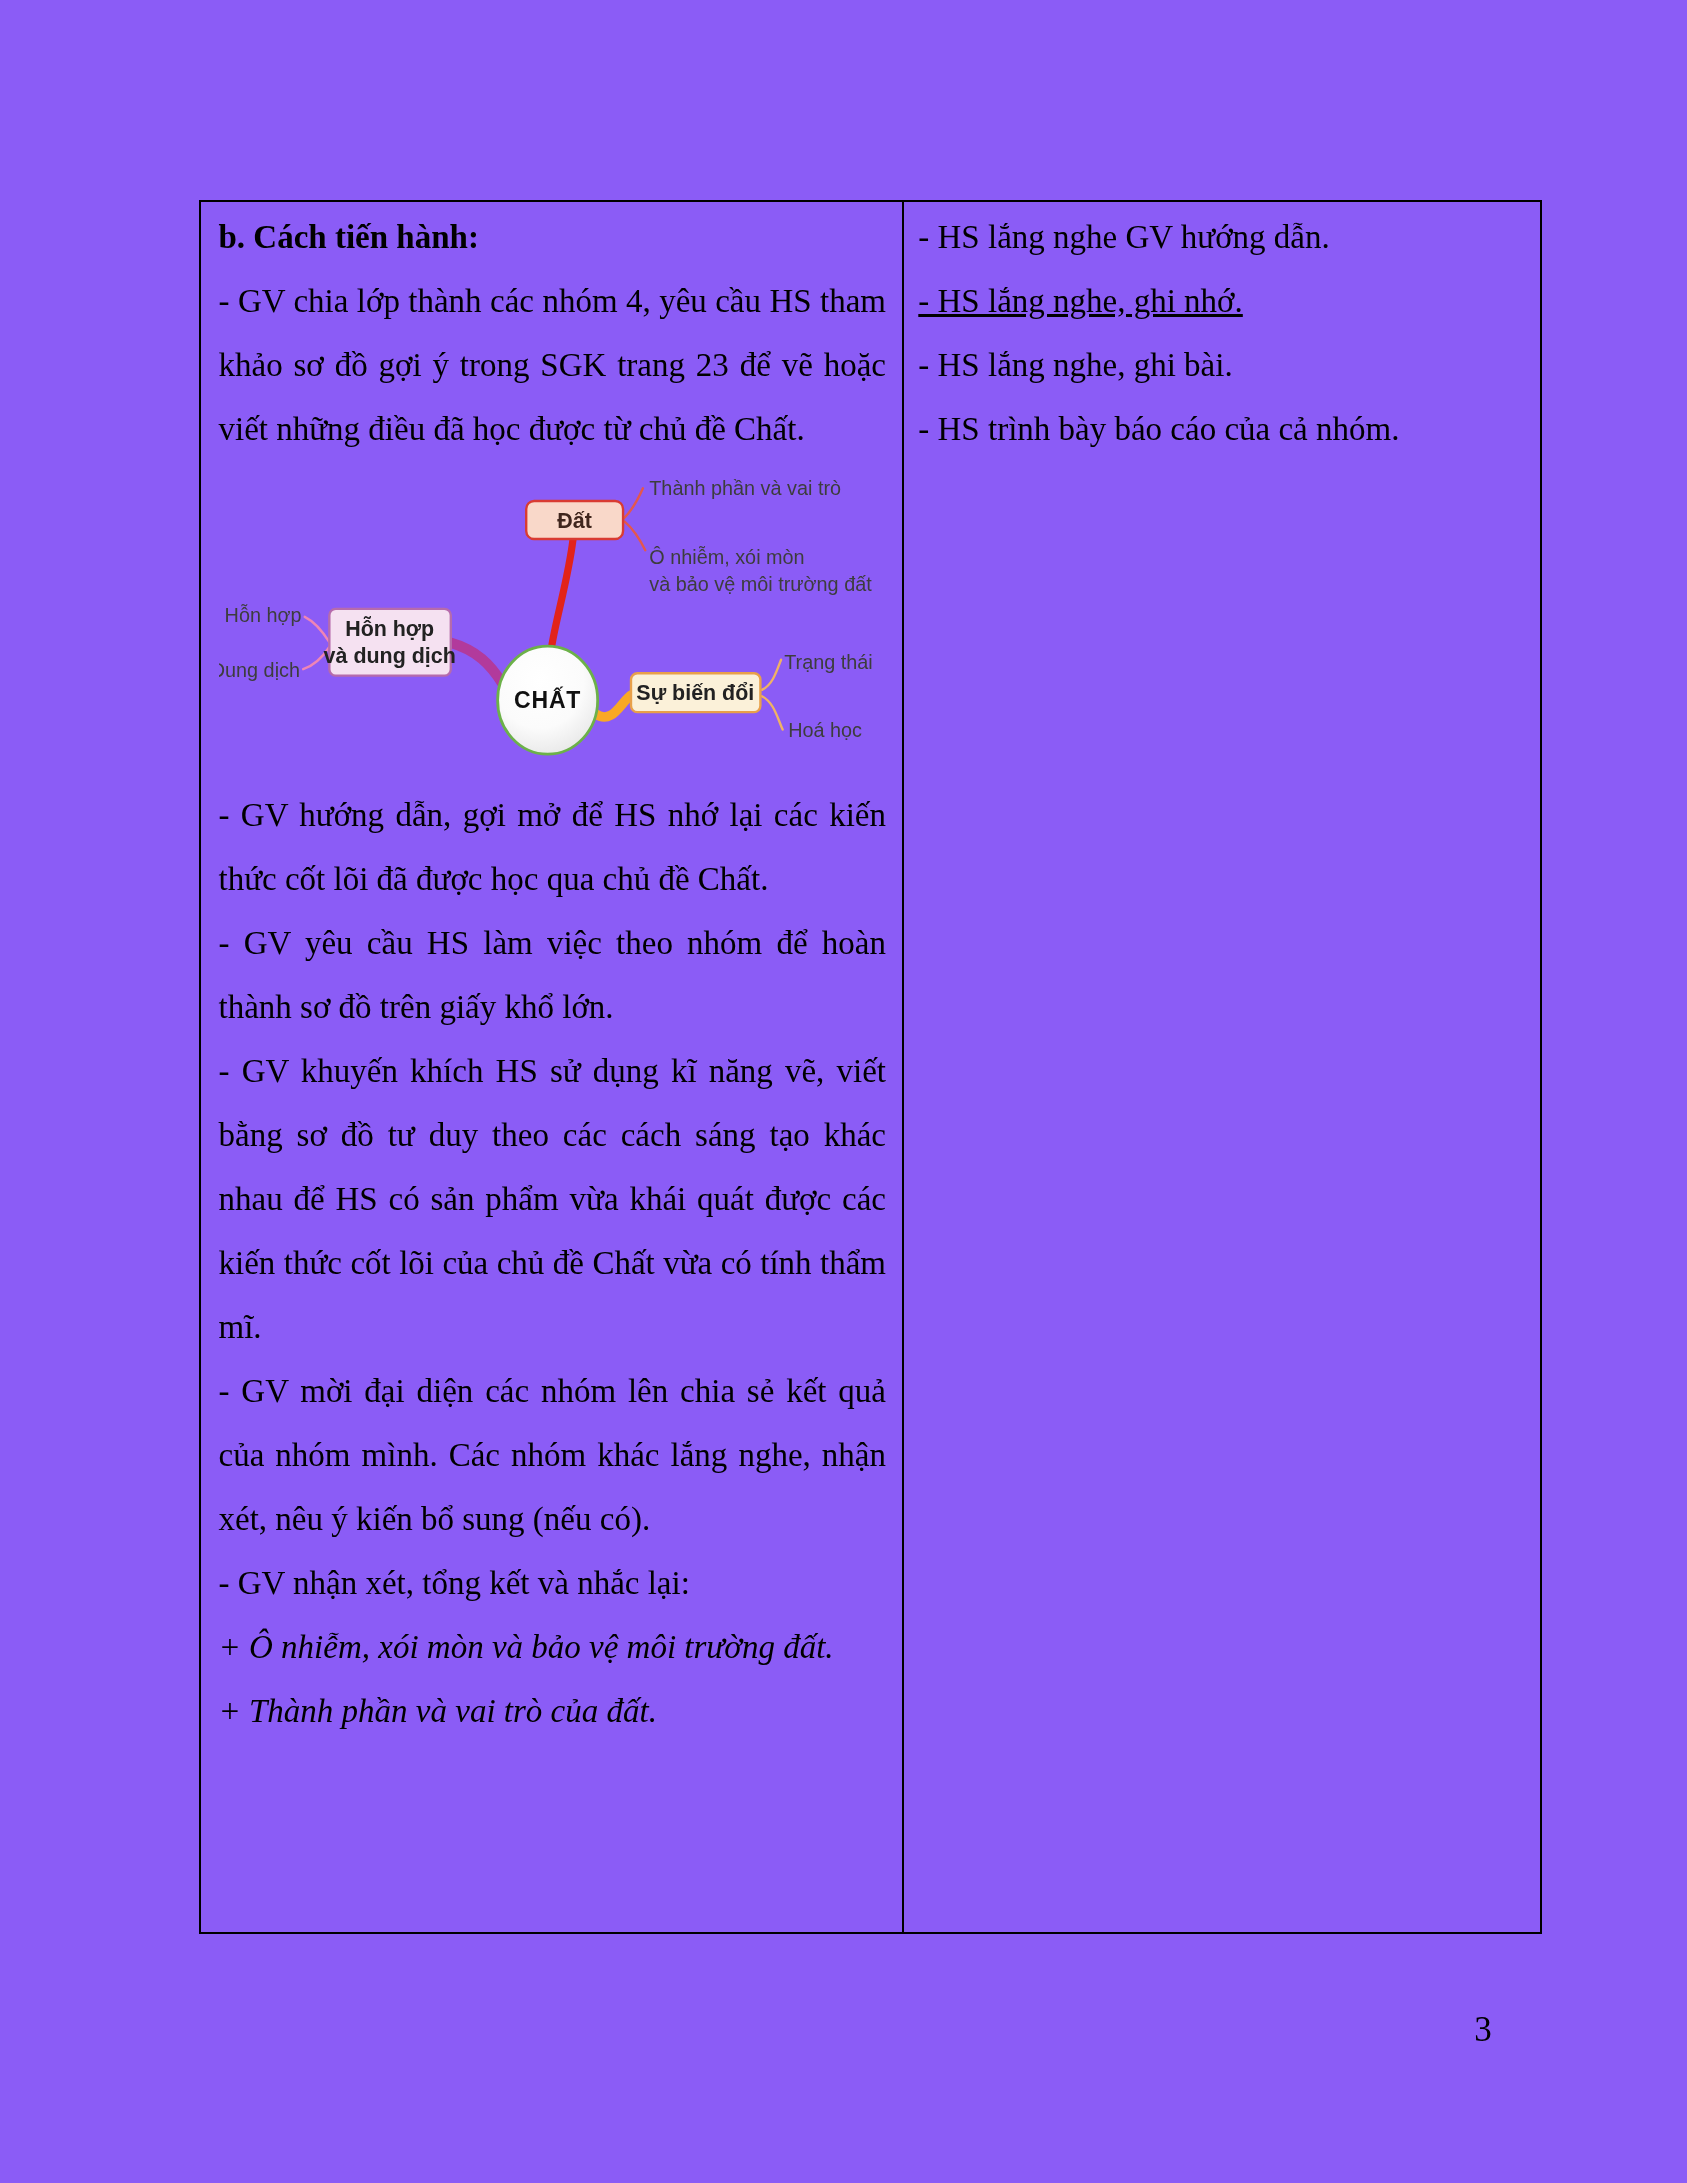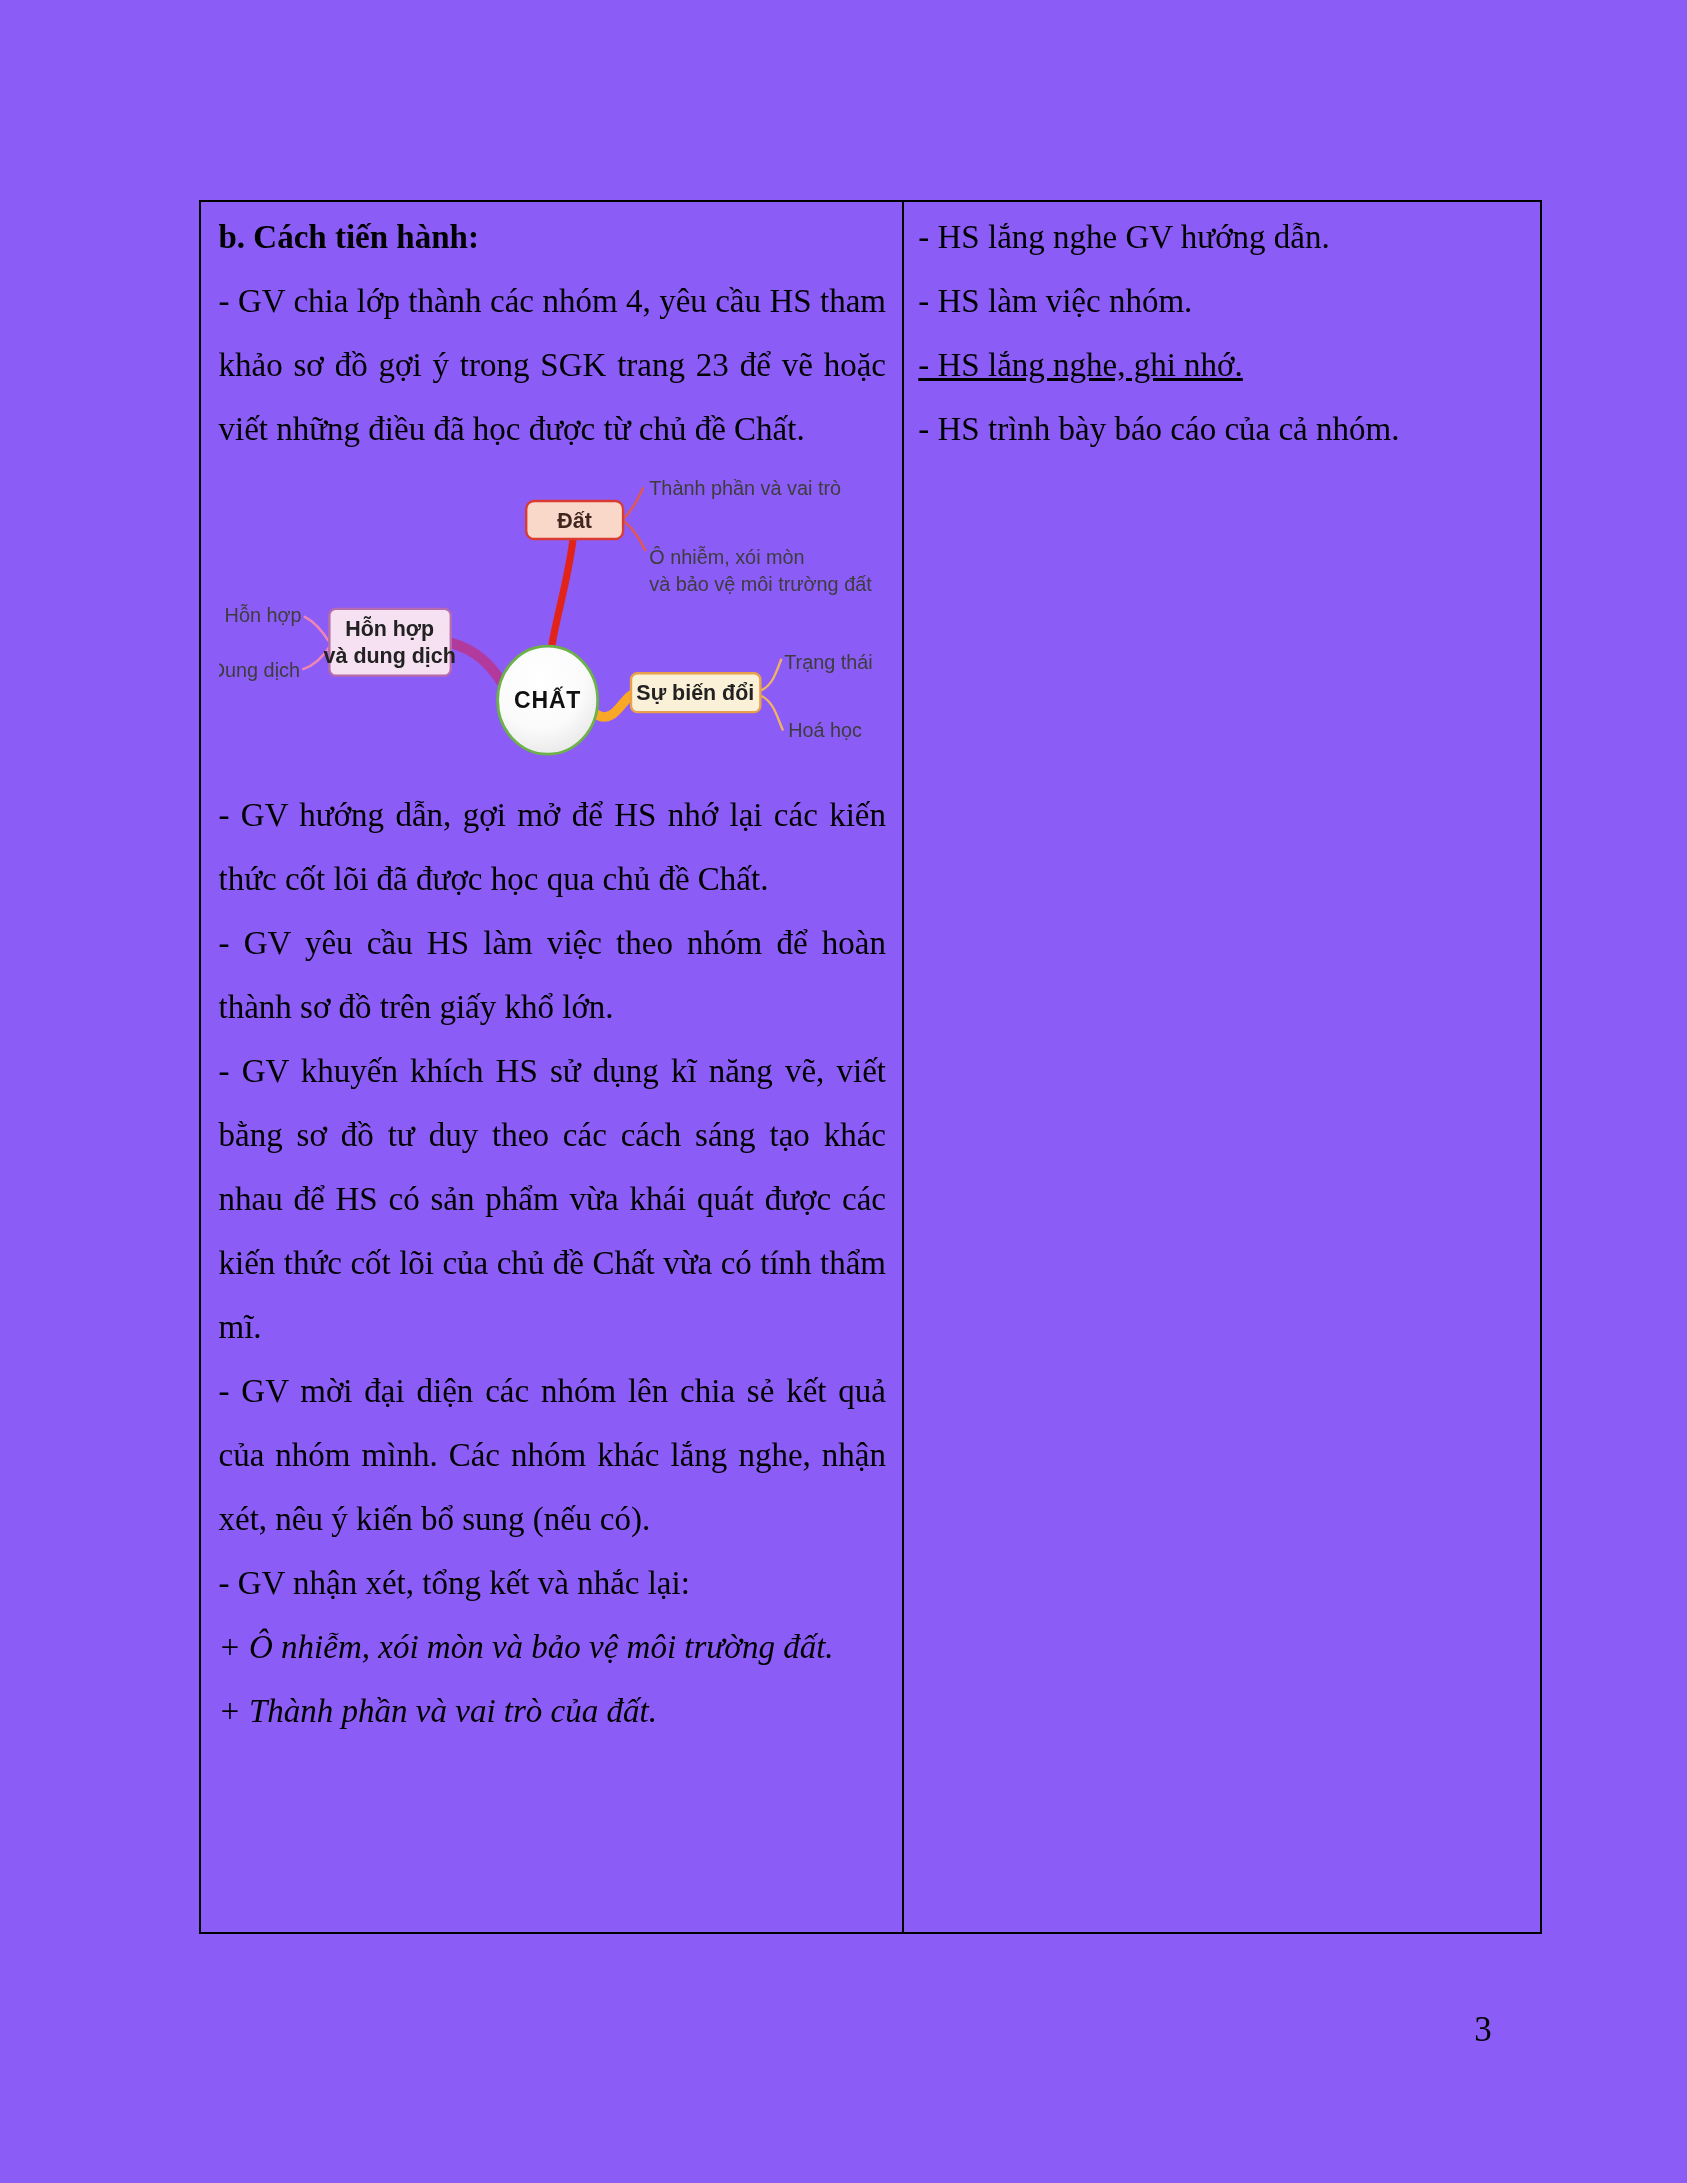--- a/index.html
+++ b/index.html
@@ -81,22 +81,22 @@
       <p>- GV yêu cầu HS làm việc theo nhóm để hoàn thành sơ đồ trên giấy khổ lớn.</p>
       <p>- GV khuyến khích HS sử dụng kĩ năng vẽ, viết bằng sơ đồ tư duy theo các cách sáng tạo khác nhau để HS có sản phẩm vừa khái quát được các kiến thức cốt lõi của chủ đề Chất vừa có tính thẩm mĩ.</p>
       <p>- GV mời đại diện các nhóm lên chia sẻ kết quả của nhóm mình. Các nhóm khác lắng nghe, nhận xét, nêu ý kiến bổ sung (nếu có).</p>
       <p>- GV nhận xét, tổng kết và nhắc lại:</p>
       <p class="italic">+ Ô nhiễm, xói mòn và bảo vệ môi trường đất.</p>
       <p class="italic">+ Thành phần và vai trò của đất.</p>
     </div>
 
     <div class="col col-right">
       <p class="r1">- HS lắng nghe GV hướng dẫn.</p>
-      <p class="r2">- HS làm việc nhóm.</p>
       <p class="r3">- HS lắng nghe, ghi nhớ.</p>
+      <p class="r5">- HS lắng nghe, ghi bài.</p>
       <p class="r6">- HS trình bày báo cáo của cả nhóm.</p>
     </div>
 
   </div>
 
   <div class="page-number">3</div>
 
 </div>
 
 

